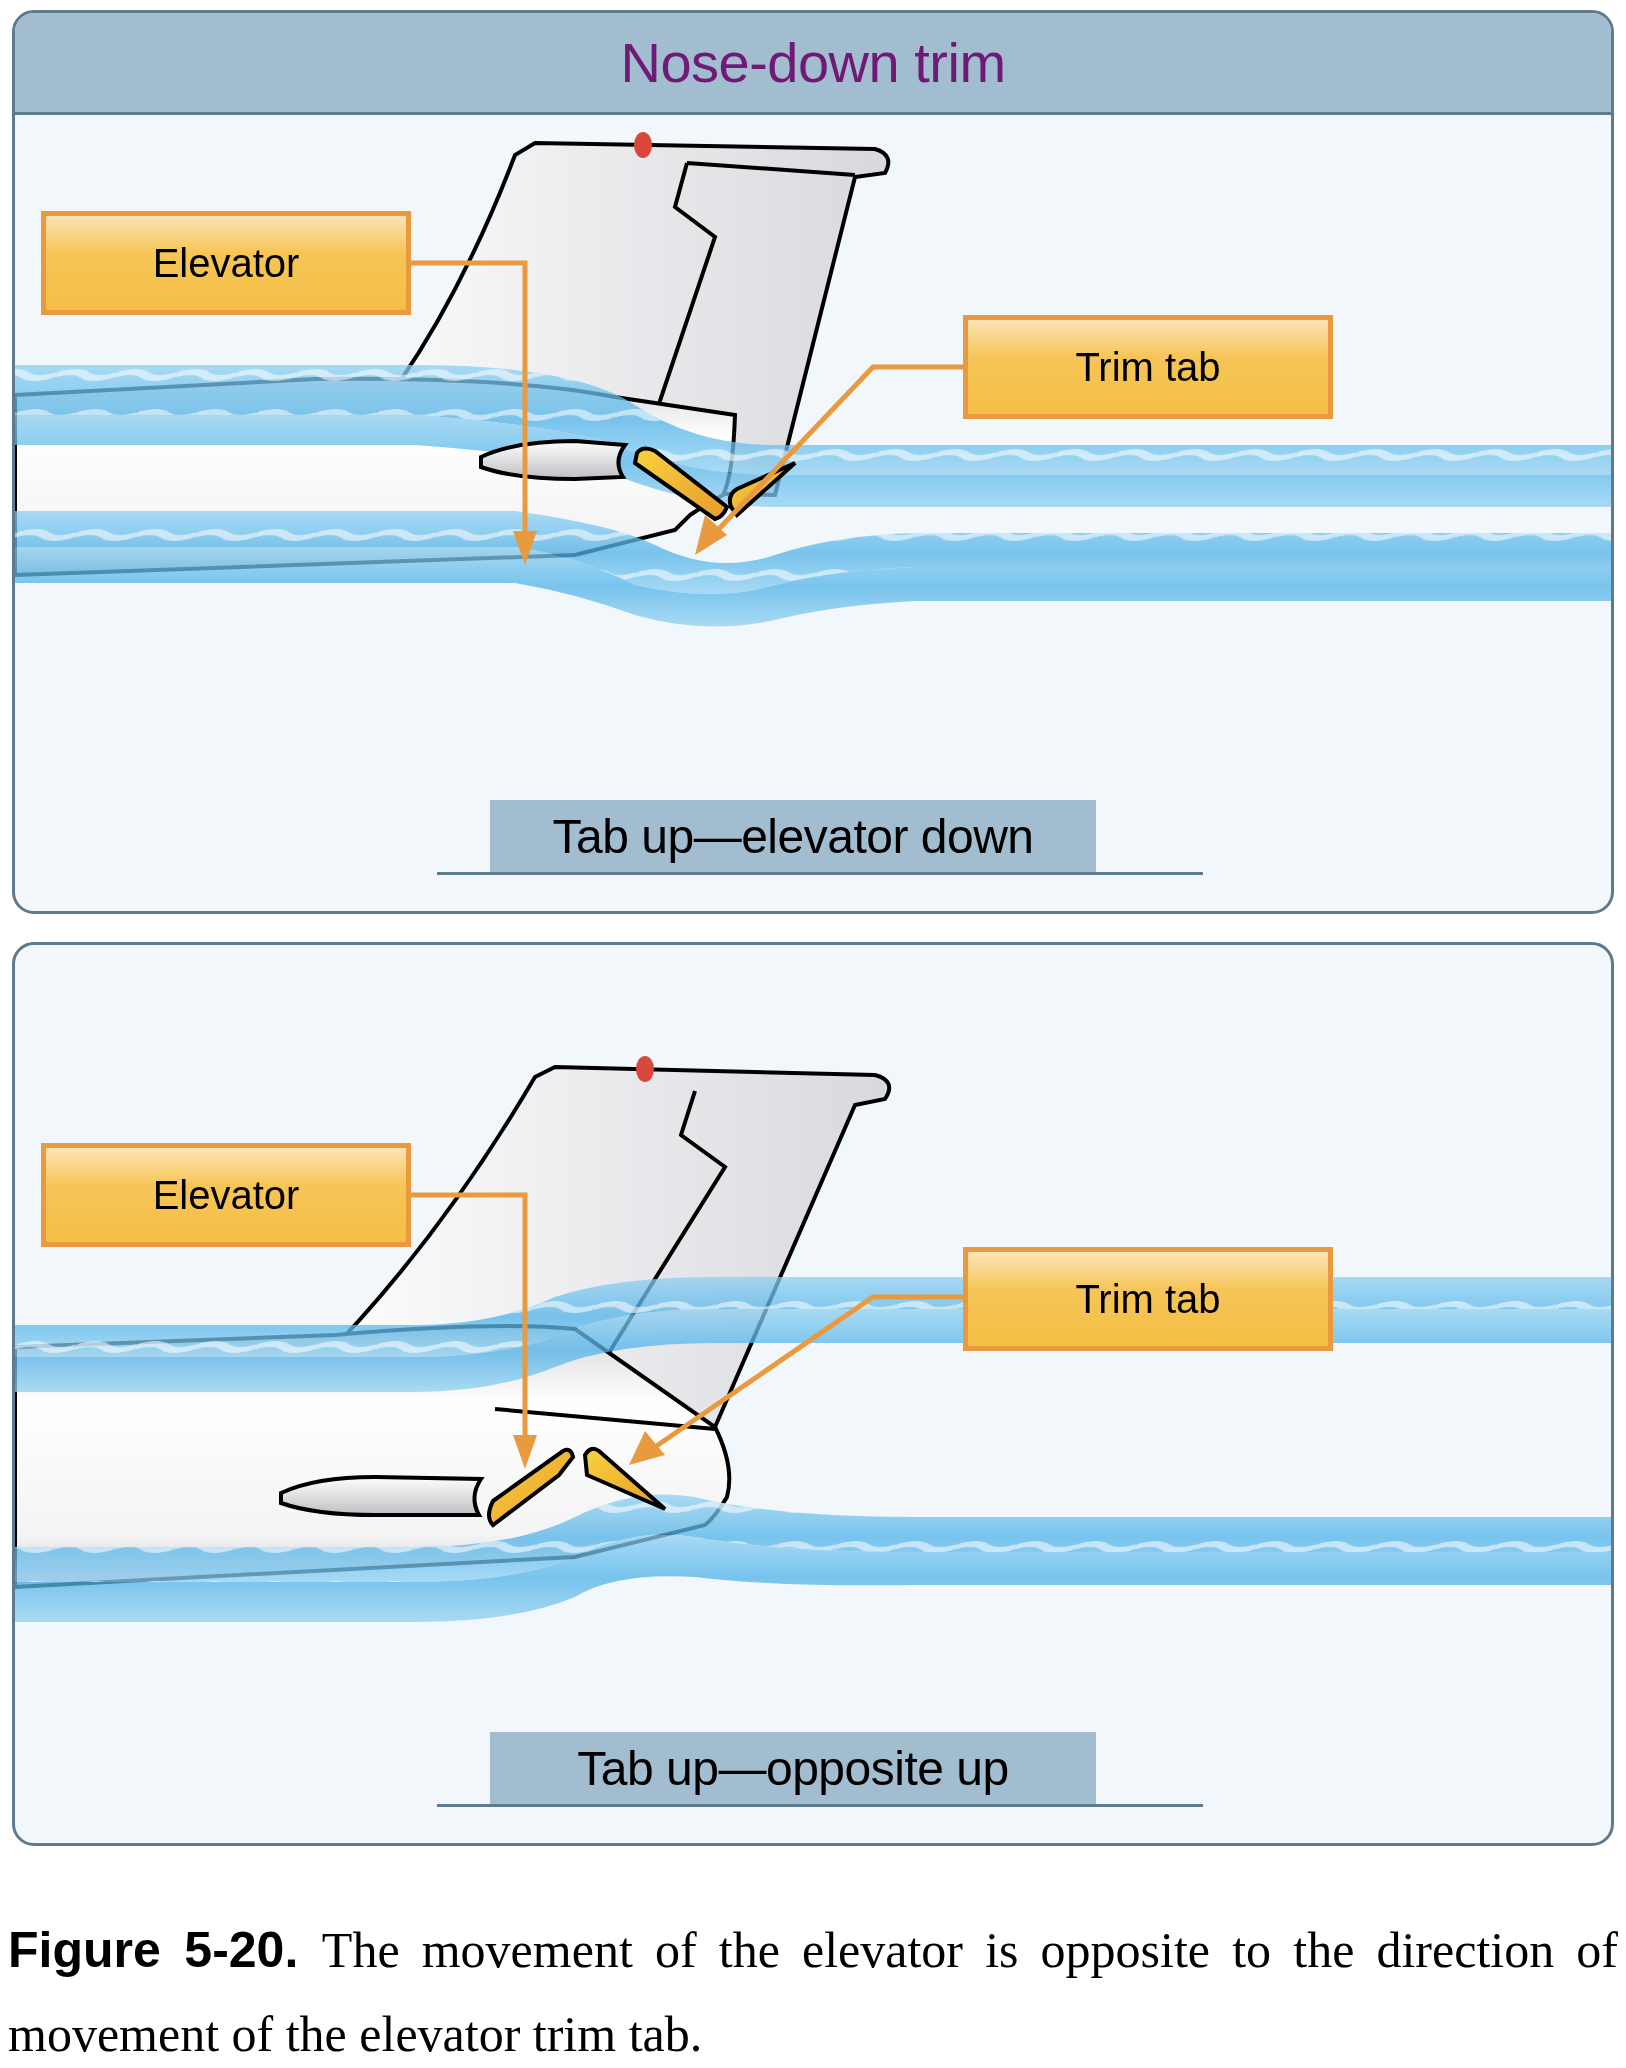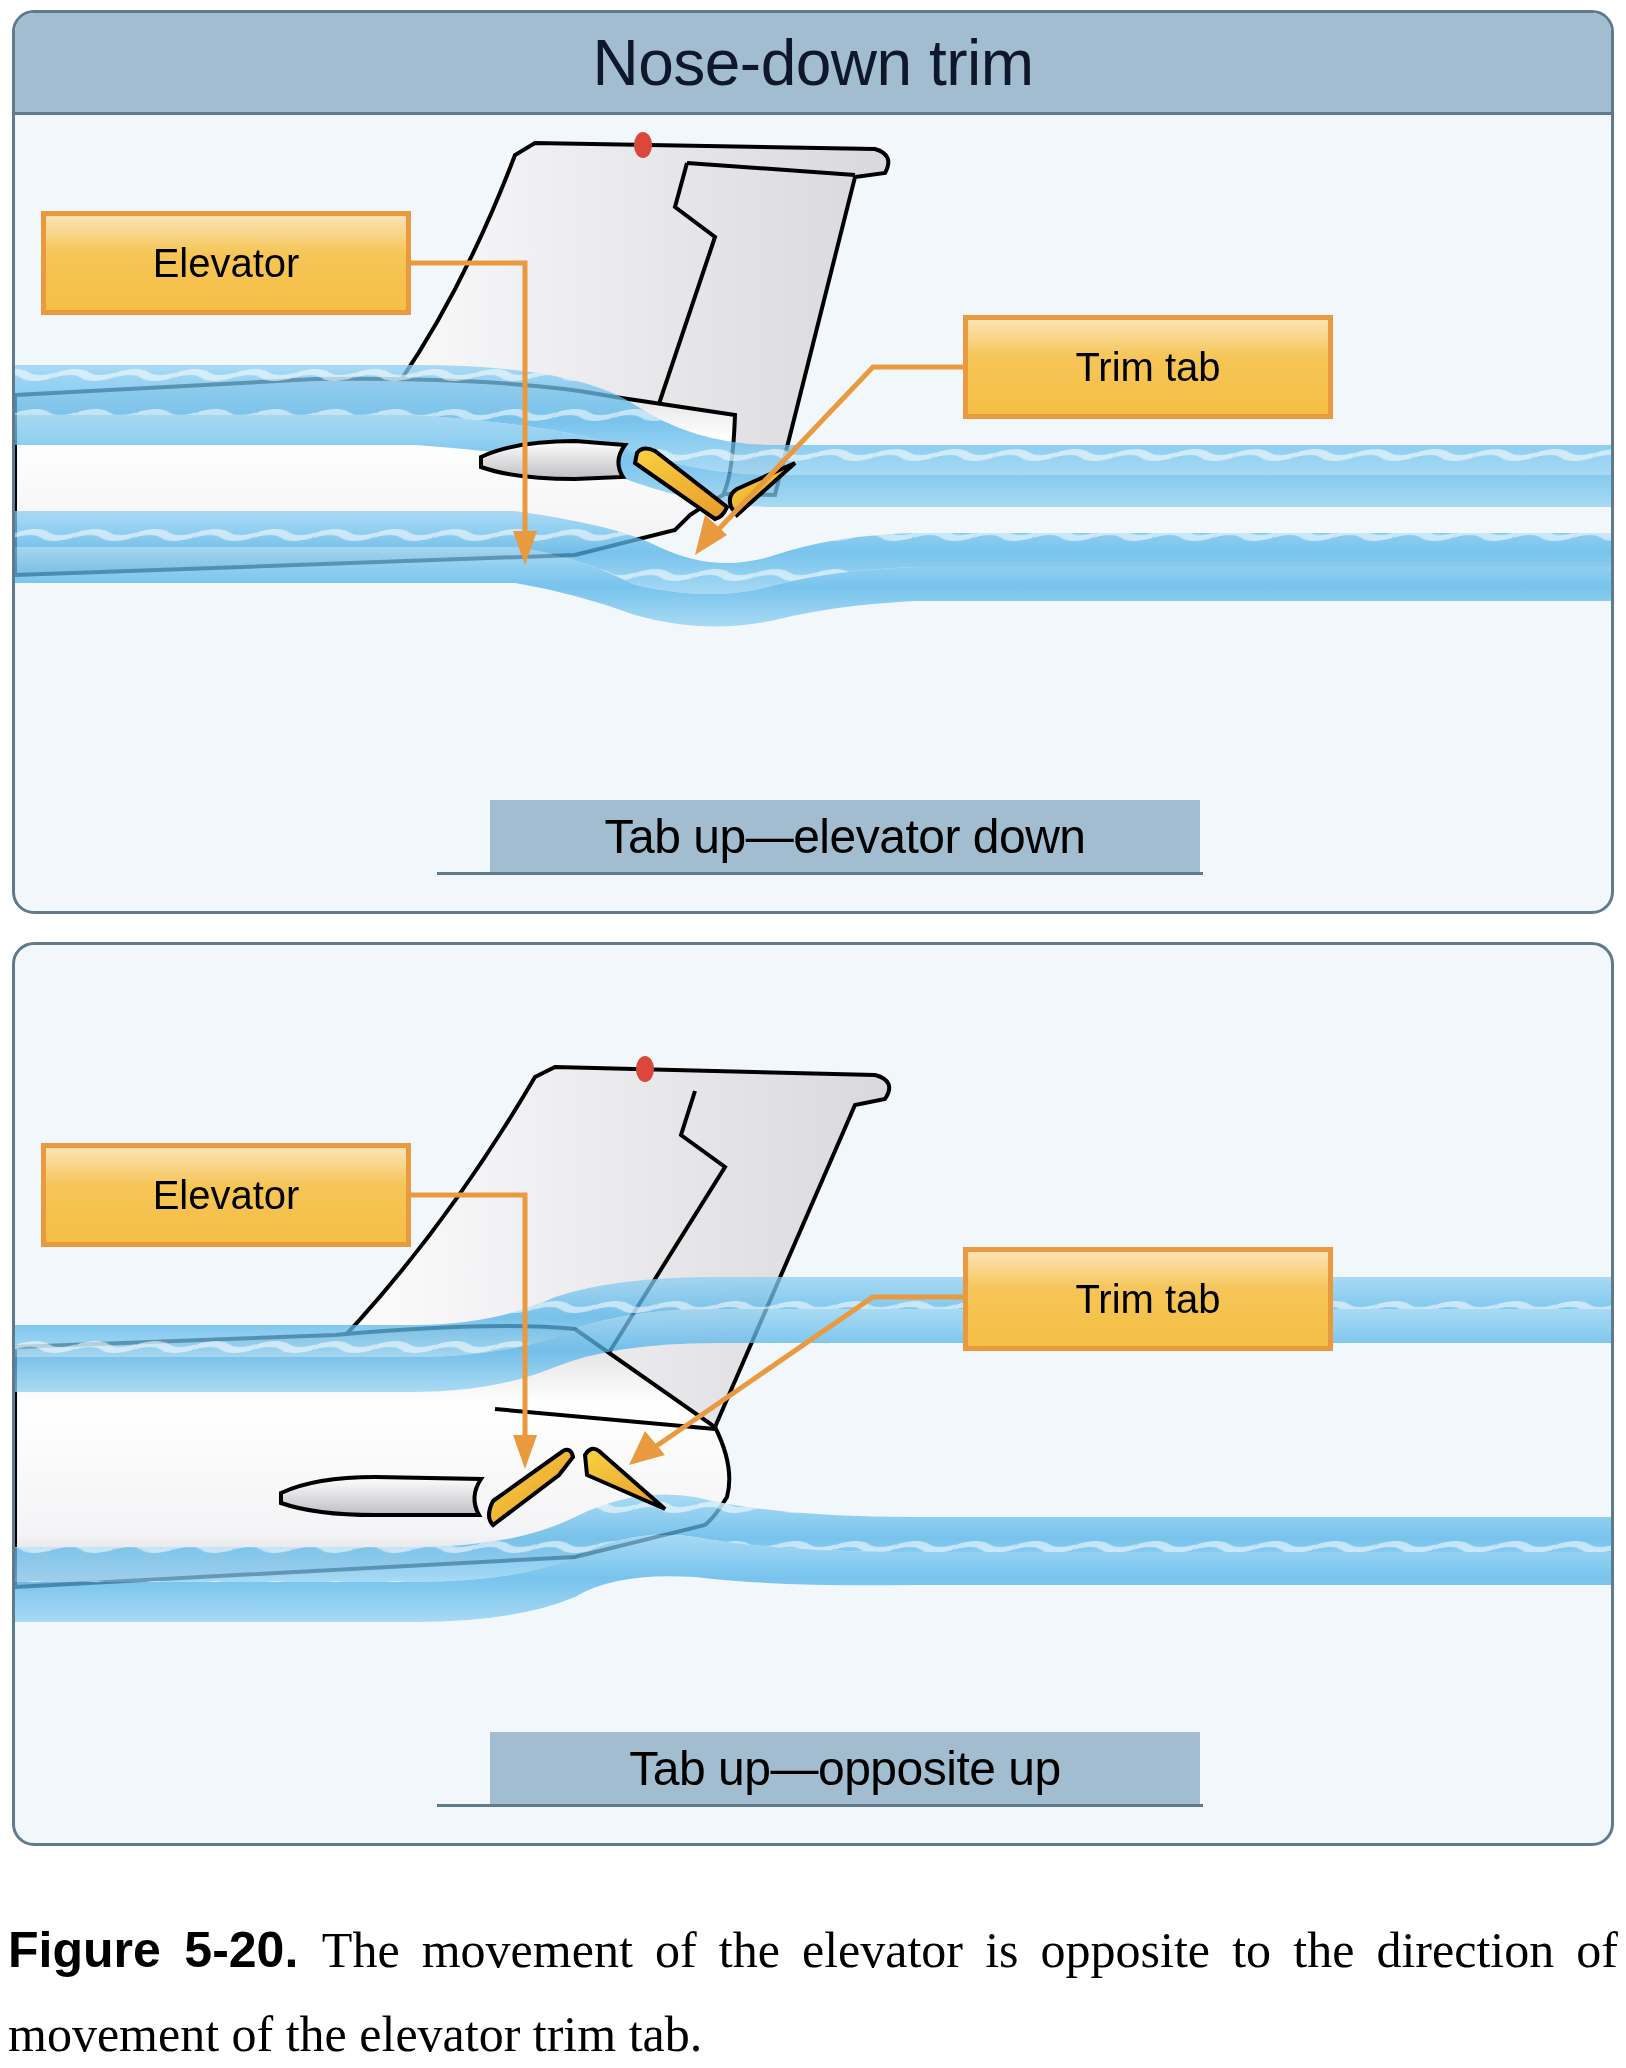--- a/index.html
+++ b/index.html
@@ -5,27 +5,27 @@
   html, body { margin: 0; padding: 0; background: #ffffff; }
   body { width: 1626px; height: 2068px; position: relative; overflow: hidden;
          font-family: "Liberation Sans", sans-serif; }
   .panel { position: absolute; left: 12px; width: 1602px; border: 3px solid #5f7a8c;
            border-radius: 22px; background: #f2f7fb; overflow: hidden; box-sizing: border-box; }
   .panel-top { top: 10px; height: 904px; }
   .panel-bottom { top: 942px; height: 904px; }
   .panel-header { position: absolute; left: 0; top: 0; width: 100%; height: 102px;
                   background: #a3bdd0; border-bottom: 3px solid #5f7a8c; box-sizing: border-box;
                   display: flex; align-items: center; justify-content: center; }
-  .panel-title { font-size: 64px; color: #0f172a; letter-spacing: -0.5px; }
+  .panel-title { font-size: 56px; color: #701a75; letter-spacing: -0.5px; }
   .scene { position: absolute; left: 0; top: 102px; width: 1596px; height: 796px; }
   .label-box { position: absolute; border: 5px solid #e99a3e; box-sizing: border-box;
                background: linear-gradient(#fbe3b4 0%, #f6c557 40%, #f4bf45 100%);
                display: flex; align-items: center; justify-content: center; }
   .label-text { font-size: 40px; color: #000; }
-  .caption-bar { position: absolute; left: 475px; width: 710px; height: 72px; background: #a3bdd0;
+  .caption-bar { position: absolute; left: 475px; width: 606px; height: 72px; background: #a3bdd0;
                  display: flex; align-items: center; justify-content: center; }
   .caption-text { font-size: 48px; color: #000; letter-spacing: -0.5px; }
   .caption-line { position: absolute; left: 422px; width: 766px; height: 3px; background: #5f7a8c; }
   .figure-caption { position: absolute; left: 8px; top: 1908px; width: 1610px; font-size: 50px;
                     line-height: 84px; color: #000; text-align: justify; }
   .fig-num { font-family: "Liberation Sans", sans-serif; font-weight: bold; }
   .fig-text { font-family: "Liberation Serif", serif; }
 </style>
 </head>
 <body>

